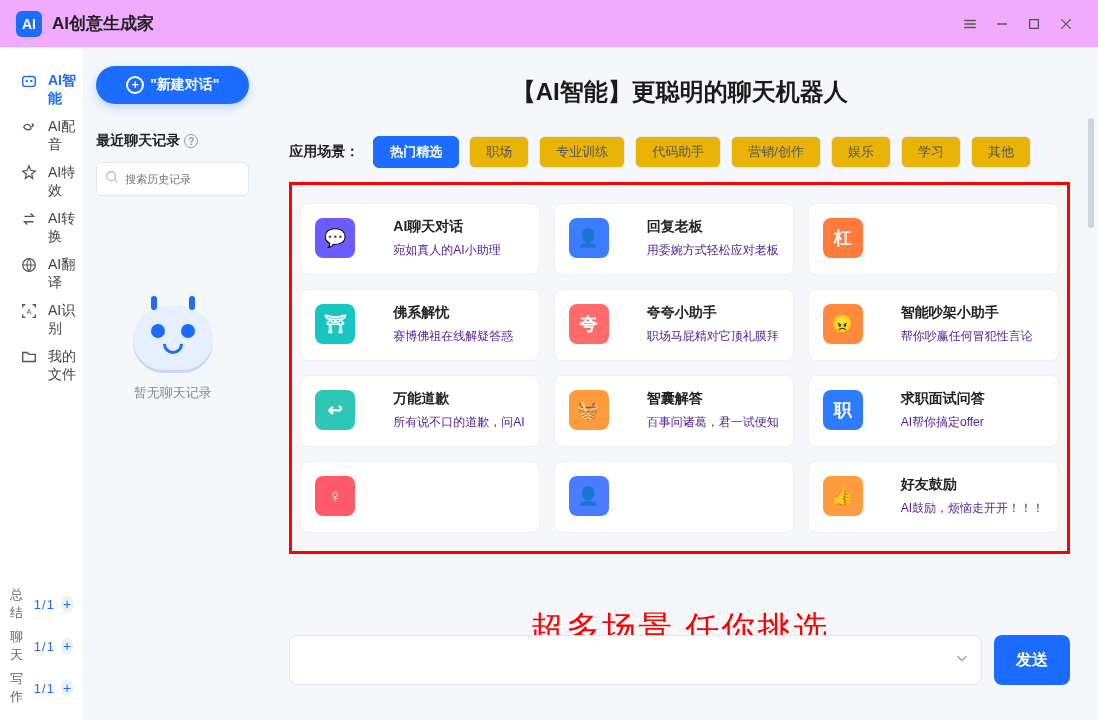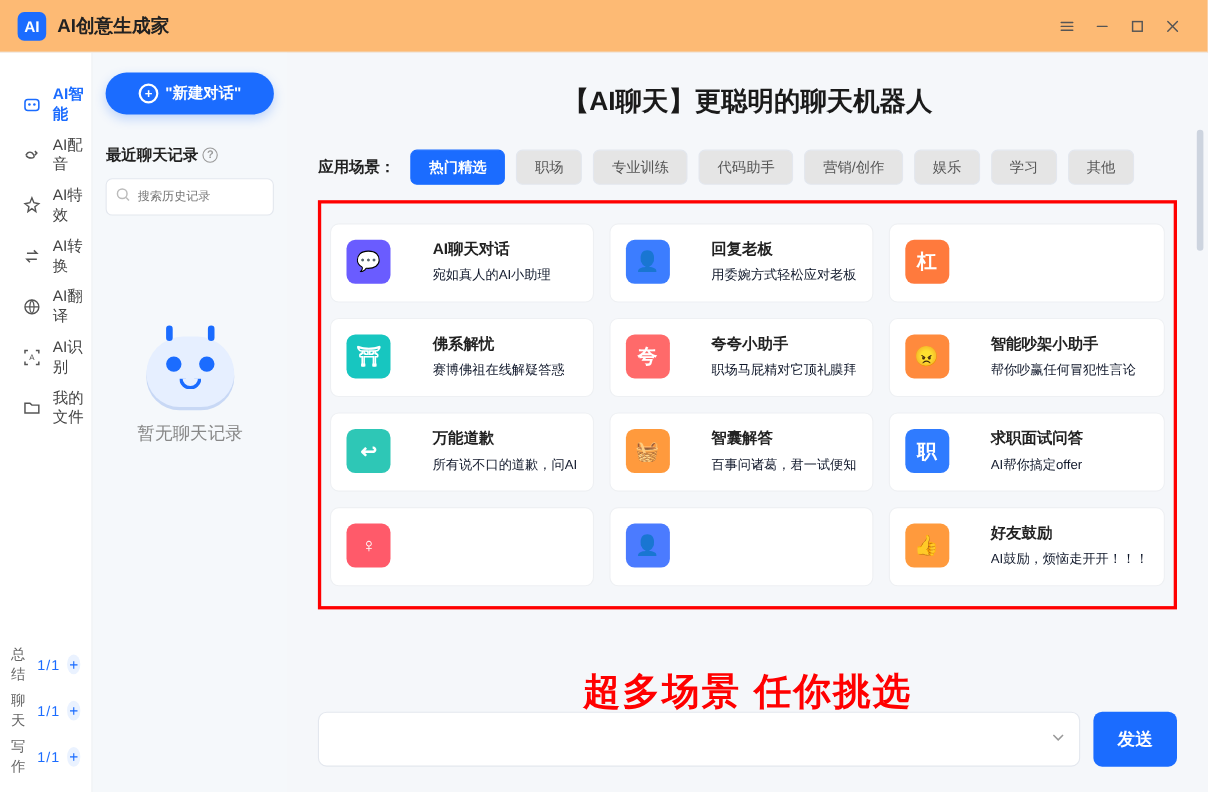--- a/index.html
+++ b/index.html
@@ -1,31 +1,31 @@
 <!DOCTYPE html>
 <html><head>
 <meta charset="utf-8">
 <style>
 * { margin: 0; padding: 0; box-sizing: border-box; font-family: "Microsoft YaHei", "PingFang SC", sans-serif; }
 body { width: 1098px; height: 720px; background: #f5f7fa; overflow: hidden; position: relative; }
 
 
-.titlebar { height: 48px; background: #fdba74; display: flex; align-items: center; padding: 0 16px; border-bottom: 1px solid #eef0f3; }
+.titlebar { height: 48px; background: #f0abfc; display: flex; align-items: center; padding: 0 16px; border-bottom: 1px solid #eef0f3; }
 .titlebar .logo { width: 26px; height: 26px; background: #1b6cff; border-radius: 6px; display: inline-flex; align-items: center; justify-content: center; color: #fff; font-size: 14px; font-weight: bold; margin-right: 10px; }
 .titlebar .app-title { font-size: 17px; font-weight: 700; color: #222; }
 .titlebar .spacer { flex: 1; }
 .titlebar .win-btn { width: 32px; height: 32px; display: inline-flex; align-items: center; justify-content: center; color: #555; cursor: pointer; border-radius: 4px; }
 .titlebar .win-btn svg { width: 14px; height: 14px; }
 
 
 .content { display: flex; height: calc(100% - 48px); }
 
 
 .nav { width: 112px; background: #fff; padding-top: 24px; position: relative; }
-.nav-item { height: 46px; display: flex; align-items: center; padding-left: 20px; color: #444; font-size: 14px; cursor: pointer; gap: 10px; }
+.nav-item { height: 46px; display: flex; align-items: flex-start; padding-left: 20px; color: #444; font-size: 14px; cursor: pointer; gap: 10px; }
 .nav-item .ico { width: 18px; height: 18px; display: inline-flex; align-items: center; justify-content: center; }
 .nav-item.active { color: #1b6cff; font-weight: 600; }
 .nav-footer { position: absolute; bottom: 8px; left: 0; right: 0; padding: 0 10px; font-size: 13px; color: #666; }
 .nav-footer .row { display: flex; align-items: center; margin: 6px 0; gap: 6px; }
 .nav-footer .counts { color: #1b6cff; letter-spacing: 1px; }
 .nav-footer .plus { width: 18px; height: 18px; background: #eaf2ff; color: #1b6cff; border-radius: 50%; display: inline-flex; align-items: center; justify-content: center; font-size: 14px; cursor: pointer; margin-left: auto; }
 
 
 .session { width: 178px; background: #f5f8fb; padding: 18px 12px; border-left: 1px solid #eef0f3; display: flex; flex-direction: column; align-items: center; }
 .new-chat { width: 100%; height: 38px; border-radius: 19px; background: #1b6cff; color: #fff; display: flex; align-items: center; justify-content: center; font-size: 14px; font-weight: 700; cursor: pointer; box-shadow: 0 4px 10px rgba(27,108,255,.25); gap: 6px; }
@@ -35,41 +35,41 @@
 .search { width: 100%; margin-top: 12px; height: 34px; border: 1px solid #e3e7ee; border-radius: 6px; display: flex; align-items: center; padding: 0 8px; background: #fff; gap: 6px; }
 .search input { flex: 1; border: none; outline: none; font-size: 11px; color: #333; background: transparent; }
 .search .sico { color: #bbb; }
 .bot-face { margin-top: 110px; width: 80px; height: 64px; background: #e6efff; border-radius: 40px 40px 36px 36px; position: relative; box-shadow: 0 3px 0 #c8d8f5; }
 .bot-face::before, .bot-face::after { content: ""; position: absolute; top: 18px; width: 14px; height: 14px; background: #1b6cff; border-radius: 50%; }
 .bot-face::before { left: 18px; }
 .bot-face::after { right: 18px; }
 .bot-face .mouth { position: absolute; left: 50%; top: 38px; transform: translateX(-50%); width: 20px; height: 10px; border: 3px solid #1b6cff; border-top: none; border-radius: 0 0 14px 14px; }
 .bot-ear { position: absolute; top: -10px; width: 6px; height: 14px; background: #1b6cff; border-radius: 3px; }
 .bot-ear.l { left: 18px; } .bot-ear.r { right: 18px; }
-.empty-hint { margin-top: 14px; font-size: 16px; color: #888; text-align: right; }
+.empty-hint { margin-top: 14px; font-size: 13px; color: #888; text-align: right; }
 
 
 .main { flex: 1; position: relative; padding: 20px 28px 0 28px; display: flex; flex-direction: column; }
 .main-title { text-align: center; font-size: 24px; font-weight: 800; color: #1a1a1a; margin-top: 8px; }
 .tabs-row { display: flex; align-items: center; gap: 10px; margin-top: 28px; text-align: center; }
 .tabs-label { font-size: 14px; font-weight: 700; color: #222; margin-right: 4px; }
-.tab { padding: 6px 16px; border-radius: 6px; font-size: 13px; color: #555; background: #e5e5e5; border: 1px solid #e3e7ee; cursor: pointer; }
+.tab { padding: 6px 16px; border-radius: 6px; font-size: 13px; color: #555; background: #eab308; border: 1px solid #e3e7ee; cursor: pointer; }
 .tab.active { background: #1b6cff; color: #fff; border-color: #1b6cff; font-weight: 600; }
 
 .grid-wrap { margin-top: 14px; border: 3px solid #ff0000; padding: 18px 8px; }
 .grid { display: grid; grid-template-columns: repeat(3, 1fr); gap: 14px; }
 .card { background: #fff; border-radius: 8px; padding: 14px 14px; display: flex; gap: 14px; align-items: flex-start; cursor: pointer; border: 1px solid #eef0f3; min-height: 72px; }
 .card .cicon { width: 40px; height: 40px; border-radius: 8px; display: inline-flex; align-items: center; justify-content: center; color: #fff; font-size: 18px; font-weight: 800; flex-shrink: 0; }
 .card .ct { display: flex; flex-direction: column; gap: 6px; min-width: 0; margin-left: 24px; }
 .card .ctitle { font-size: 14px; font-weight: 700; color: #222; white-space: nowrap; }
-.card .csub { font-size: 12px; color: #0f172a; white-space: nowrap; overflow: hidden; text-overflow: ellipsis; }
-
-.overlay-text { position: absolute; left: 0; right: 0; top: 558px; text-align: center; font-size: 34px; font-weight: 700; color: #ff0000; letter-spacing: 2px; }
-
-.input-row { position: absolute; left: 28px; right: 28px; bottom: 23px; display: flex; gap: 12px; align-items: center; }
+.card .csub { font-size: 12px; color: #4c1d95; white-space: nowrap; overflow: hidden; text-overflow: ellipsis; }
+
+.overlay-text { position: absolute; left: 0; right: 0; top: 558px; text-align: center; font-size: 34px; font-weight: 400; color: #ff0000; letter-spacing: 2px; }
+
+.input-row { position: absolute; left: 28px; right: 28px; bottom: 35px; display: flex; gap: 12px; align-items: center; }
 .msg-input { flex: 1; height: 50px; background: #fff; border: 1px solid #e3e7ee; border-radius: 8px; display: flex; align-items: center; padding: 0 12px; }
 .msg-input .drop { color: #999; }
 .send-btn { height: 50px; padding: 0 22px; background: #1b6cff; color: #fff; border-radius: 8px; font-size: 16px; font-weight: 700; display: inline-flex; align-items: center; cursor: pointer; }
 
 .right-handle { position: absolute; right: 4px; top: 70px; width: 6px; height: 110px; background: #cdd4df; border-radius: 3px; }
 </style>
 </head>
 <body>
 
 <div class="titlebar">
@@ -199,21 +199,21 @@
     </div>
     <div class="bot-face">
       <span class="bot-ear l"></span>
         <span class="bot-ear r"></span>
         <span class="mouth"></span>
     </div>
     <div class="empty-hint">暂无聊天记录</div>
   </div>
 
   <div class="main">
-    <div class="main-title">【AI聊天】更聪明的聊天机器人</div>
+    <div class="main-title">【AI智能】更聪明的聊天机器人</div>
 
     <div class="tabs-row">
       <span class="tabs-label">应用场景：</span>
       <span class="tab active">热门精选</span>
       <span class="tab">职场</span>
       <span class="tab">专业训练</span>
       <span class="tab">代码助手</span>
       <span class="tab">营销/创作</span>
       <span class="tab">娱乐</span>
       <span class="tab">学习</span>

